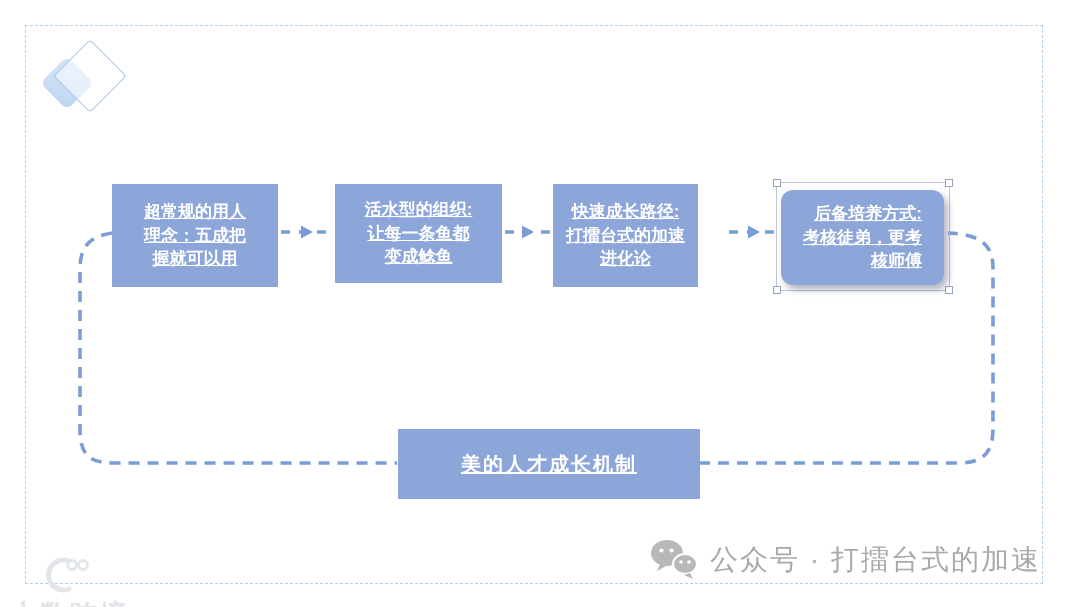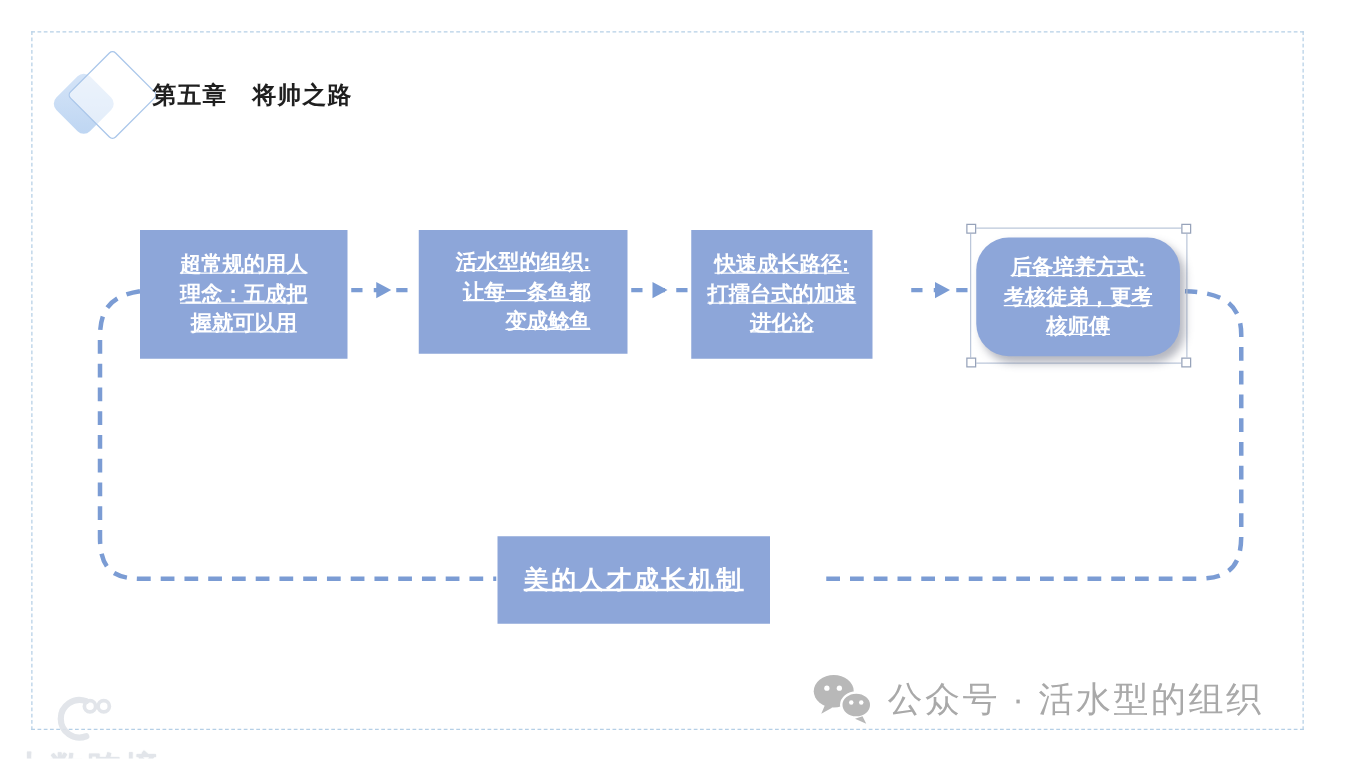--- a/index.html
+++ b/index.html
@@ -20,31 +20,31 @@
 
   .chapter-title{position:absolute;left:122px;top:63px;font-size:19px;font-weight:bold;
     color:var(--titleText);letter-spacing:1px;}
   .section-title{position:absolute;left:50%;transform:translateX(-50%);top:114px;
     font-size:21px;font-weight:bold;color:var(--titleText);letter-spacing:1px;white-space:nowrap;}
 
   .flow-box{position:absolute;background:var(--boxFill);color:var(--boxText);
     font-weight:bold;font-size:17px;line-height:1.4;text-align:center;
     display:flex;align-items:center;justify-content:center;white-space:pre-line;text-decoration:underline;}
   .box1{left:112px;top:184px;width:166px;height:103px;}
-  .box2{left:335px;top:184px;width:167px;height:99px;text-align:right;}
+  .box2{left:335px;top:184px;width:167px;height:99px;}
   .box3{left:553px;top:184px;width:145px;height:103px;}
-  .box4{left:781px;top:190px;width:163px;height:95px;border-radius:26px;
-    box-shadow:4px 5px 7px rgba(90,95,115,.45);}
+  .box4{left:781px;top:190px;width:163px;height:95px;border-radius:12px;
+    box-shadow:4px 5px 7px rgba(90,95,115,.45);text-align:right;}
   .selection-frame{position:absolute;left:776px;top:182px;width:172px;height:107px;
     border:1px solid #bcc7da;pointer-events:none;}
   .handle{position:absolute;width:6px;height:6px;background:#ffffff;border:1px solid #97a3ba;}
   .h-tl{left:-4px;top:-4px;} .h-tr{right:-4px;top:-4px;}
   .h-bl{left:-4px;bottom:-4px;} .h-br{right:-4px;bottom:-4px;}
 
-  .bottom-box{left:398px;top:429px;width:218px;height:70px;font-size:20px;letter-spacing:2px;}
+  .bottom-box{left:398px;top:429px;width:302px;height:70px;font-size:20px;letter-spacing:2px;}
 
   .connector-layer{position:absolute;left:0;top:0;width:1080px;height:607px;pointer-events:none;}
 
   .footer{position:absolute;left:648px;top:538px;display:flex;align-items:center;}
   .footer-text{font-size:28px;color:var(--footerText);letter-spacing:2px;margin-left:10px;white-space:nowrap;}
 
   .watermark{position:absolute;left:6px;top:553px;display:flex;align-items:center;opacity:.9;flex-direction:column;}
   .watermark-text{font-size:27px;font-weight:bold;color:var(--watermark);letter-spacing:3px;
     text-shadow:0 0 1px #cfd4da;margin-left:4px;}
 </style>
@@ -53,21 +53,20 @@
 
 <div id="slide">
 
   <div class="page-border"></div>
 
   <div class="logo">
     <div class="diamond-fill"></div>
     <div class="diamond-outline"></div>
   </div>
 
-  <div class="chapter-title">第五章　将帅之路</div>
 
 
   <svg class="connector-layer" width="1080" height="607" viewBox="0 0 1080 607">
 
     <path d="M 112 233 C 86 237 80 250 80 270 L 80 430 C 80 457 92 463 114 463 L 397 463" fill="none" stroke="var(--connector)" stroke-width="3.6" stroke-dasharray="11 8"></path>
 
     <path d="M 661 463 L 958 463 C 986 463 993 450 993 428 L 993 268 C 993 243 978 234 948 233" fill="none" stroke="var(--connector)" stroke-width="3.6" stroke-dasharray="11 8"></path>
 
     <g>
       <path d="M 281 232 H 332" fill="none" stroke="var(--connector)" stroke-width="3.4" stroke-dasharray="9 9"></path>
@@ -111,21 +110,21 @@
     <svg width="52" height="44" viewBox="0 0 52 44">
       <ellipse cx="19" cy="15" rx="16" ry="13" fill="var(--wechatIcon)"></ellipse>
       <path d="M 12 26 L 9 33 L 18 28 Z" fill="var(--wechatIcon)"></path>
       <circle cx="13.5" cy="12.5" r="2.1" fill="#ffffff"></circle>
       <circle cx="23.5" cy="12.5" r="2.1" fill="#ffffff"></circle>
       <ellipse cx="37" cy="26" rx="12" ry="10" fill="var(--wechatIcon)" stroke="#ffffff" stroke-width="2"></ellipse>
       <path d="M 42 35 L 45 41 L 36 37 Z" fill="var(--wechatIcon)"></path>
       <circle cx="33" cy="24" r="1.8" fill="#ffffff"></circle>
       <circle cx="41" cy="24" r="1.8" fill="#ffffff"></circle>
     </svg>
-    <div class="footer-text">公众号 · 活水型的组织</div>
+    <div class="footer-text">公众号 · 打擂台式的加速</div>
   </div>
 
   <div class="watermark">
     <svg width="46" height="44" viewBox="0 0 46 44">
       <path d="M 24 8 A 15 15 0 1 0 24 36" fill="none" stroke="var(--watermark)" stroke-width="5" stroke-linecap="round"></path>
       <circle cx="27" cy="12" r="4.5" fill="none" stroke="var(--watermark)" stroke-width="3"></circle>
       <circle cx="38" cy="12" r="4.5" fill="none" stroke="var(--watermark)" stroke-width="3"></circle>
     </svg>
     <div class="watermark-text">大数跨境</div>
   </div>

